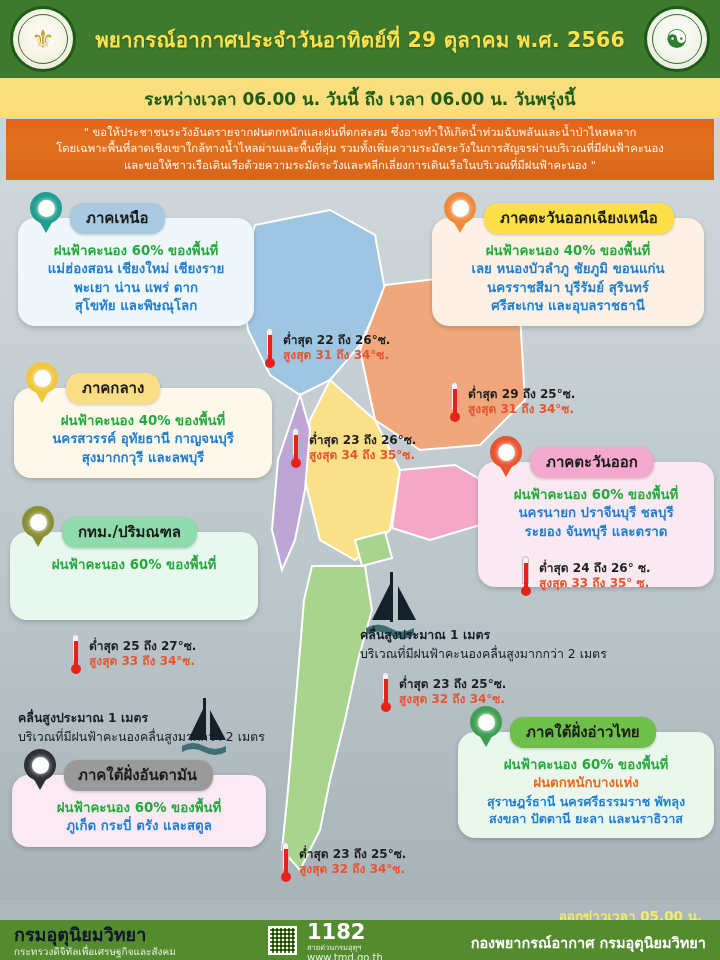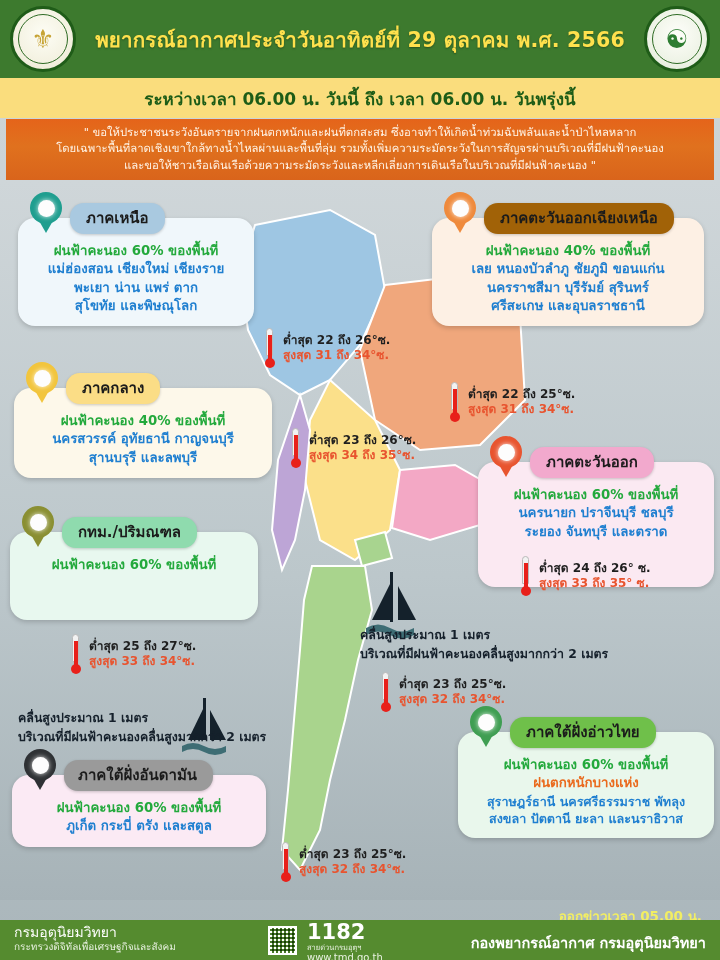--- a/index.html
+++ b/index.html
@@ -104,21 +104,21 @@
   .line.blue  { color: #1f7fd0; }
   .line.orangeline { color: #ea6a1d; }
 
   
   .c-north .bubble { background: #f0f7fb; }
   .c-north .tag { background: #a9c9e0; }
   .c-north .head { background: #1f9e8f; }
   .c-north .tip { border-top: 14px solid #1f9e8f; }
 
   .c-ne .bubble { background: #fdf0e4; }
-  .c-ne .tag { background: #a16207; }
+  .c-ne .tag { background: #fde047; }
   .c-ne .head { background: #ef8a3c; }
   .c-ne .tip { border-top: 14px solid #ef8a3c; }
 
   .c-central .bubble { background: #fdf8ea; }
   .c-central .tag { background: #fbdd86; }
   .c-central .head { background: #f2c53d; }
   .c-central .tip { border-top: 14px solid #f2c53d; }
 
   .c-bkk .bubble { background: #e8f8ef; }
   .c-bkk .tag { background: #8fdbae; }
@@ -154,35 +154,35 @@
     position: absolute; left: 2.5px; bottom: 0; width: 10px; height: 10px;
     border-radius: 50%; background: #e8201a;
   }
   .temp-lines { line-height: 1.25; }
   .t-min { color: #1f1f1f; font-size: 12px; font-weight: bold; white-space: nowrap; }
   .t-max { color: #e8542f; font-size: 12px; font-weight: bold; white-space: nowrap; }
 
   
   .wave { position: absolute; }
   .wave-l1 { font-size: 12.4px; font-weight: bold; color: #15202b; white-space: nowrap; }
-  .wave-l2 { font-size: 12.4px; color: #15202b; white-space: nowrap; font-weight: bold; }
+  .wave-l2 { font-size: 12.4px; color: #15202b; white-space: nowrap; }
 
   
   .release {
     position: absolute; right: 18px; top: 905px;
     color: #f2ee63; font-size: 13.5px; font-weight: bold;
   }
 
   
   .footer {
     position: absolute; left: 0; top: 920px; width: 720px; height: 40px;
     background: #558b2f; display: flex; align-items: center;
   }
   .f-dept { position: absolute; left: 14px; top: 5px; }
-  .f-dept-main { color: #ffffff; font-size: 14px; font-weight: normal; line-height: 1.1; }
+  .f-dept-main { color: #0f172a; font-size: 18px; font-weight: bold; line-height: 1.1; }
   .f-dept-sub { color: #e9f2e1; font-size: 10px; line-height: 1.3; }
   .qr {
     position: absolute; left: 268px; top: 6px; width: 29px; height: 29px;
     background:
       repeating-linear-gradient(90deg,#fff 0 2px,#4a7a28 2px 4px),
       repeating-linear-gradient(0deg,#fff 0 2px,#4a7a28 2px 4px);
     background-blend-mode: multiply; background-color:#fff;
     border: 2px solid #fff;
   }
   .hotline { position: absolute; left: 307px; top: 2px; text-align: left; }
@@ -287,21 +287,21 @@
 
   <div class="callout c-central" style="left:14px; top:388px; width:258px;">
     <div class="bubble">
       <div class="pin">
           <div class="head"></div>
           <div class="tip"></div>
         </div>
       <div class="tag">ภาคกลาง</div>
       <div class="line green">ฝนฟ้าคะนอง 40% ของพื้นที่</div>
       <div class="line blue">นครสวรรค์ อุทัยธานี กาญจนบุรี</div>
-      <div class="line blue">สุานบรุรี และลพบุรี</div>
+      <div class="line blue">สุงมากกวุรี และลพบุรี</div>
     </div>
   </div>
 
   <div class="callout c-bkk" style="left:10px; top:532px; width:248px;">
     <div class="bubble" style="padding-bottom:46px;">
       <div class="pin">
           <div class="head"></div>
           <div class="tip"></div>
         </div>
       <div class="tag">กทม./ปริมณฑล</div>
@@ -383,21 +383,21 @@
     </div>
   </div>
 
   <div class="temp" style="left:447px; top:382px;">
     <div class="thermo">
       <div class="tube"></div>
         <div class="merc"></div>
         <div class="bulb"></div>
     </div>
     <div class="temp-lines">
-      <div class="t-min">ต่ำสุด 22 ถึง 25°ซ.</div>
+      <div class="t-min">ต่ำสุด 29 ถึง 25°ซ.</div>
       <div class="t-max">สูงสุด 31 ถึง 34°ซ.</div>
     </div>
   </div>
 
   <div class="temp" style="left:288px; top:428px;">
     <div class="thermo">
       <div class="tube"></div>
         <div class="merc"></div>
         <div class="bulb"></div>
     </div>

